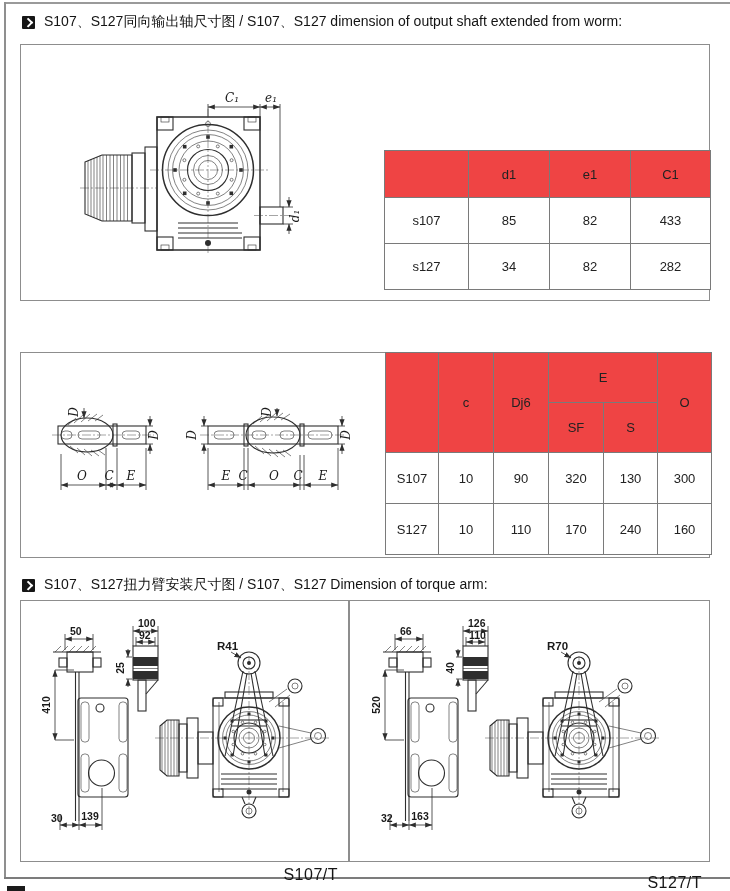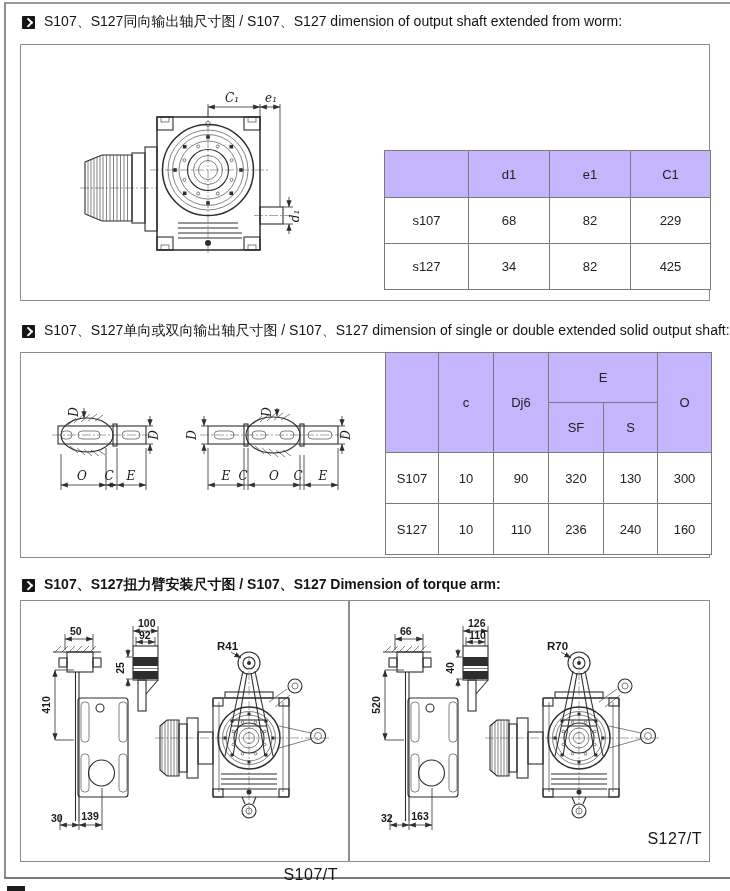--- a/index.html
+++ b/index.html
@@ -15,21 +15,21 @@
   .bullet::after{content:"";position:absolute;left:3px;top:3.2px;width:4.5px;height:4.5px;
                  border-top:2.2px solid #fff;border-right:2.2px solid #fff;transform:rotate(45deg);}
   .box{position:absolute;left:20px;width:690px;border:1.5px solid #8d8d8d;background:#fff;box-sizing:border-box;}
   .b1{top:44px;height:257px;}
   .b2{top:352px;height:206px;}
   .b3{top:600px;height:262px;}
   .divider-v{position:absolute;left:348px;top:600px;width:1.5px;height:262px;background:#8d8d8d;}
   table{border-collapse:collapse;table-layout:fixed;position:absolute;background:#fff;}
   td{border:1px solid #7a7a7a;text-align:center;vertical-align:middle;
      font-size:13px;color:#222;padding:0;}
-  .th{background:#c4b5fd;}
+  .th{background:#ef4444;}
   .t1{left:384px;top:150px;width:326px;}
   .t2{left:385px;top:352px;width:326px;}
   .panel-label{position:absolute;font-size:16px;letter-spacing:.5px;color:#161616;text-align:right;width:104px;}
   svg{position:absolute;overflow:visible;}
   .s{fill:none;stroke:#2e2e2e;stroke-width:1.1;}
   .sb{fill:none;stroke:#2e2e2e;stroke-width:1.5;}
   .t{fill:none;stroke:#2e2e2e;stroke-width:0.6;}
   .cl{fill:none;stroke:#4a4a4a;stroke-width:0.5;stroke-dasharray:9 2 2 2;}
   .d{fill:none;stroke:#2e2e2e;stroke-width:0.8;}
   .fil{fill:#2e2e2e;stroke:none;}
@@ -164,37 +164,33 @@
       </colgroup>
     <tbody>
         <tr style="height:47px">
       <td class="th"></td>
       <td class="th">d1</td>
       <td class="th">e1</td>
       <td class="th">C1</td>
     </tr>
     <tr style="height:46px">
       <td>s107</td>
-      <td>68</td>
+      <td>85</td>
       <td>82</td>
-      <td>229</td>
+      <td>433</td>
     </tr>
     <tr style="height:46px">
       <td>s127</td>
       <td>34</td>
       <td>82</td>
-      <td>425</td>
+      <td>282</td>
     </tr>
   </tbody>
     </table>
 
-  <div class="heading" style="top:322px;">
-    <span class="bullet"></span>
-    <span>S107、S127单向或双向输出轴尺寸图 / S107、S127 dimension of single or double extended solid output shaft:</span>
-  </div>
 
   <div class="box b2"></div>
 
   <svg style="left:40px;top:372px;" width="340" height="155" viewBox="0 0 340 155">
 
     <line class="cl" x1="12" y1="63" x2="114" y2="63"></line>
     <rect class="s" x="18" y="54" width="88" height="18"></rect>
     <ellipse class="s" cx="47" cy="63" rx="26" ry="17"></ellipse>
     <g class="t">
       <line x1="28" y1="53" x2="36" y2="46"></line>
@@ -307,28 +303,28 @@
       <td>10</td>
       <td>90</td>
       <td>320</td>
       <td>130</td>
       <td>300</td>
     </tr>
     <tr style="height:51px">
       <td>S127</td>
       <td>10</td>
       <td>110</td>
-      <td>236</td>
+      <td>170</td>
       <td>240</td>
       <td>160</td>
     </tr>
   </tbody>
     </table>
 
-  <div class="heading" style="top:576px;font-weight:bold;">
+  <div class="heading" style="top:576px;">
     <span class="bullet"></span>
     <span>S107、S127扭力臂安装尺寸图 / S107、S127 Dimension of torque arm:</span>
   </div>
 
   <div class="box b3"></div>
   <div class="divider-v"></div>
 
   <svg style="left:27px;top:606px;" width="318" height="246" viewBox="0 0 318 246">
 
     <line class="s" x1="26" y1="46" x2="74" y2="46"></line>
@@ -605,15 +601,15 @@
     <circle class="t" cx="268" cy="80" r="3"></circle>
     <line class="t" x1="252" y1="120" x2="284" y2="127"></line>
     <line class="t" x1="252" y1="142" x2="284" y2="133"></line>
     <circle class="s" cx="291" cy="130" r="7.5"></circle>
     <circle class="t" cx="291" cy="130" r="3.5"></circle>
     <line class="s" x1="215" y1="191" x2="218" y2="198"></line>
     <line class="s" x1="229" y1="191" x2="226" y2="198"></line>
     <circle class="s" cx="222" cy="205" r="7"></circle>
     <circle class="t" cx="222" cy="205" r="3"></circle>
   </svg>
-  <div class="panel-label" style="left:598px;top:830px;">S127/T</div>
+  <div class="panel-label" style="left:598px;top:874px;">S127/T</div>
 
 </div>
 
 </body></html>

